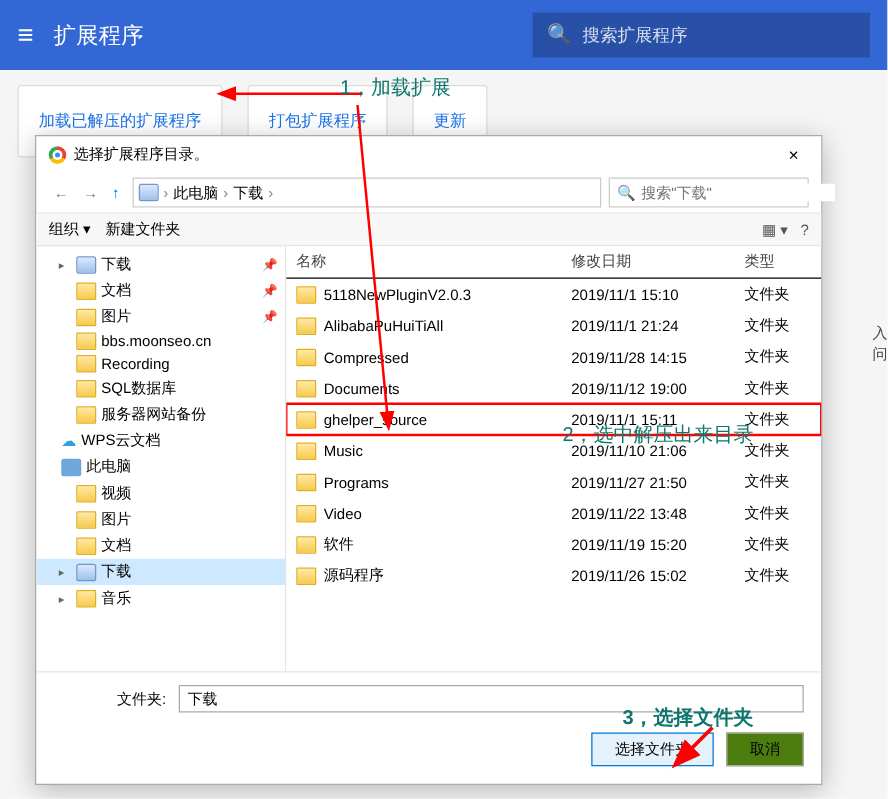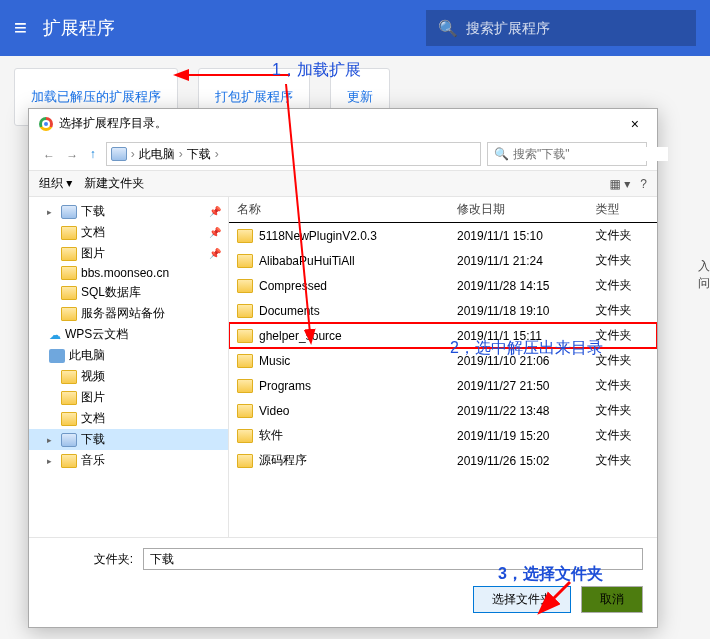--- a/index.html
+++ b/index.html
@@ -10,21 +10,21 @@
 .hamburger { font-size: 22px; margin-right: 16px; }
 .header-title { font-size: 18px; font-weight: 400; flex: 1; }
 .search-box { background: #2850a7; height: 36px; width: 270px; display: flex; align-items: center; padding: 0 12px; }
 .search-box .si { opacity: .85; margin-right: 8px; }
 .search-box input { background: transparent; border: none; color: #c4b5fd; font-size: 14px; outline: none; width: 100%; }
 .search-box input::placeholder { color: rgba(255,255,255,.8); }
 
 .ext-toolbar { padding: 12px 14px; display: flex; gap: 20px; }
 .link-btn { border: 1px solid #dadce0; background: #fff; color: #1a73e8; font-size: 13px; padding: 19px 16px; border-radius: 3px; cursor: pointer; }
 
-.annot { position: absolute; color: #1d4ed8; font-size: 16px; font-weight: 400; pointer-events: none; z-index: 30; }
+.annot { position: absolute; color: #0f766e; font-size: 16px; font-weight: 400; pointer-events: none; z-index: 30; }
 svg.anline { position: absolute; pointer-events: none; z-index: 29; }
 
 
 .dialog { position: absolute; left: 28px; top: 108px; width: 630px; height: 520px; background: #fff; border: 1px solid #aaa; box-shadow: 0 4px 20px rgba(0,0,0,.25); z-index: 20; display: flex; flex-direction: column; }
 .dlg-title { display: flex; align-items: center; padding: 6px 10px; font-size: 12px; }
 .chrome-ico { width: 14px; height: 14px; margin-right: 6px; border-radius: 50%; background: conic-gradient(#ea4335 0 120deg,#fbbc05 120deg 240deg,#34a853 240deg 360deg); position: relative; }
 .chrome-ico::after { content:''; position:absolute; inset:3px; background:#fff; border-radius:50%; }
 .chrome-ico::before { content:''; position:absolute; inset:5px; background:#4285f4; border-radius:50%; z-index:1;}
 .dlg-title .spacer { flex:1; }
 .dlg-close { font-size: 14px; padding: 0 8px; cursor: pointer; }
@@ -167,20 +167,25 @@
           <span style="margin-left:auto;font-size:10px;">📌</span>
         </div>
         <div class="node ind1">
           <span class="tw"></span>
           <span class="ficon fold-y"></span>
           <span>bbs.moonseo.cn</span>
         </div>
         <div class="node ind1">
           <span class="tw"></span>
           <span class="ficon fold-y"></span>
+          <span>Recording</span>
+        </div>
+        <div class="node ind1">
+          <span class="tw"></span>
+          <span class="ficon fold-y"></span>
           <span>SQL数据库</span>
         </div>
         <div class="node ind1">
           <span class="tw"></span>
           <span class="ficon fold-y"></span>
           <span>服务器网站备份</span>
         </div>
         <div class="node ">
           <span class="tw"></span>
           <span class="cloud">☁</span>
@@ -246,21 +251,21 @@
               <span>Compressed</span>
             </div>
             <div class="c-date">2019/11/28 14:15</div>
             <div class="c-type">文件夹</div>
           </div>
           <div class="frow">
             <div class="c-name">
               <span class="ficon fold-y"></span>
               <span>Documents</span>
             </div>
-            <div class="c-date">2019/11/18 19:10</div>
+            <div class="c-date">2019/11/12 19:00</div>
             <div class="c-type">文件夹</div>
           </div>
           <div class="frow sel">
             <div class="c-name">
               <span class="ficon fold-y"></span>
               <span>ghelper_source</span>
             </div>
             <div class="c-date">2019/11/1 15:11</div>
             <div class="c-type">文件夹</div>
           </div>

